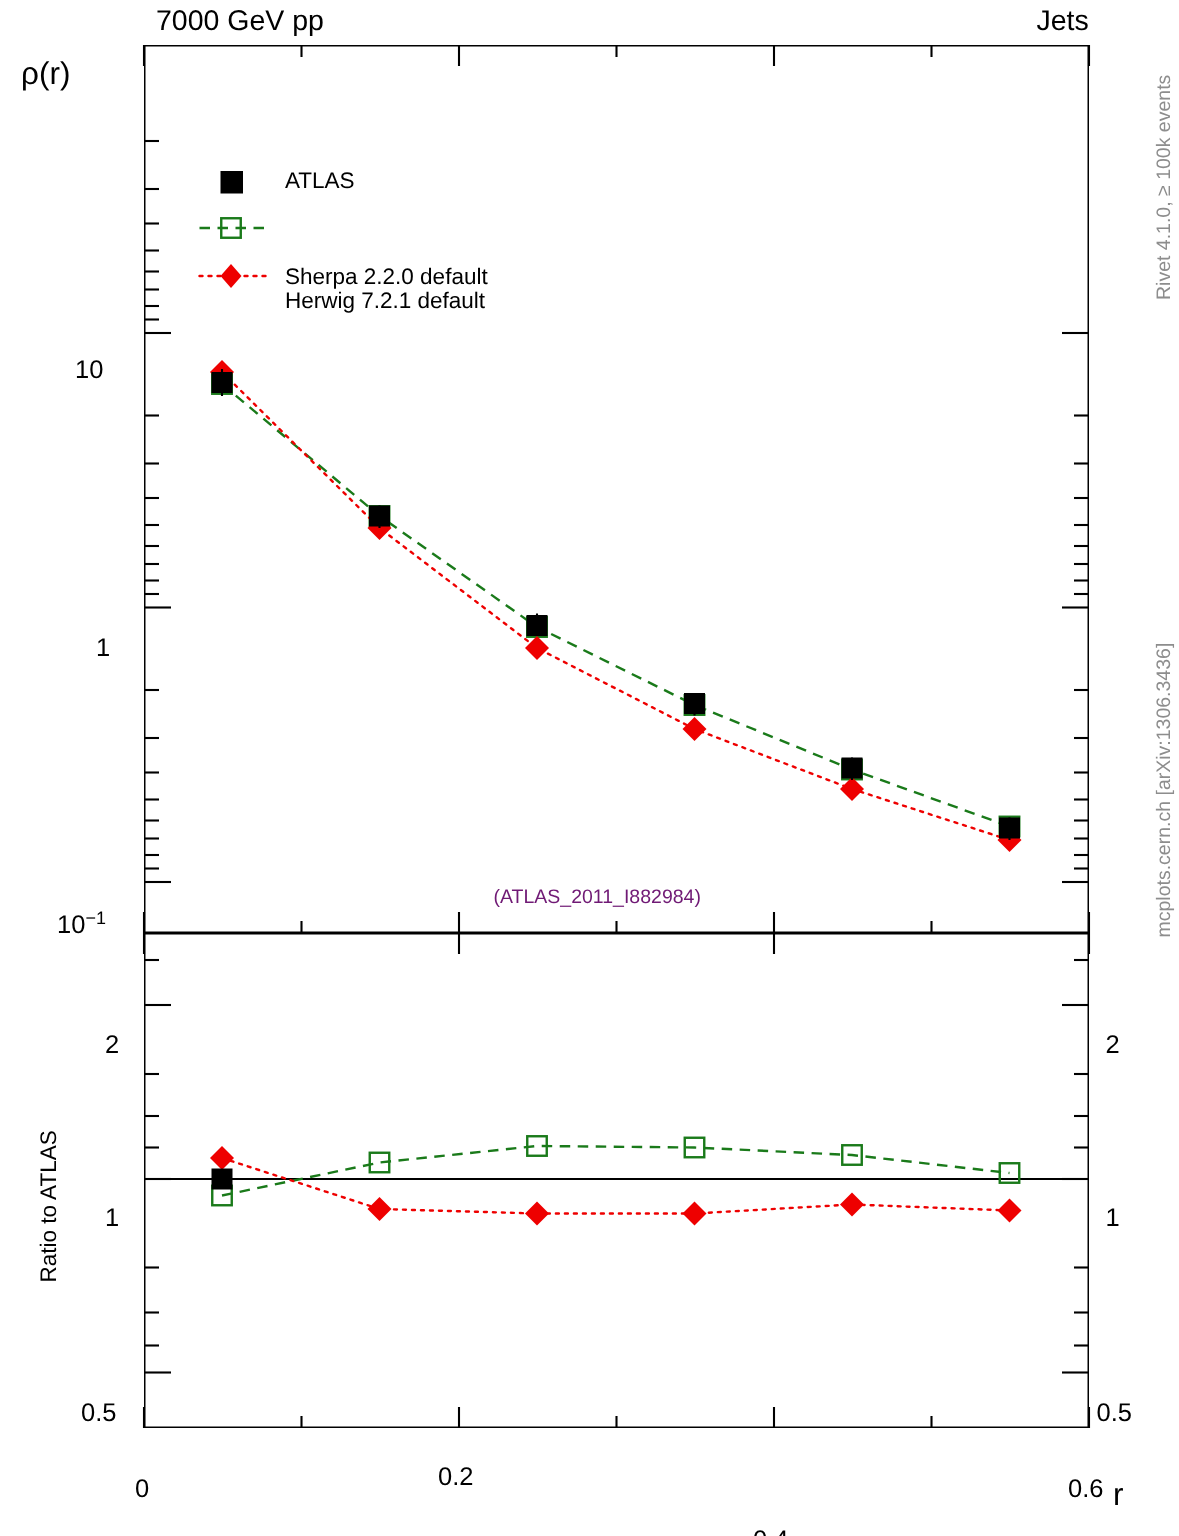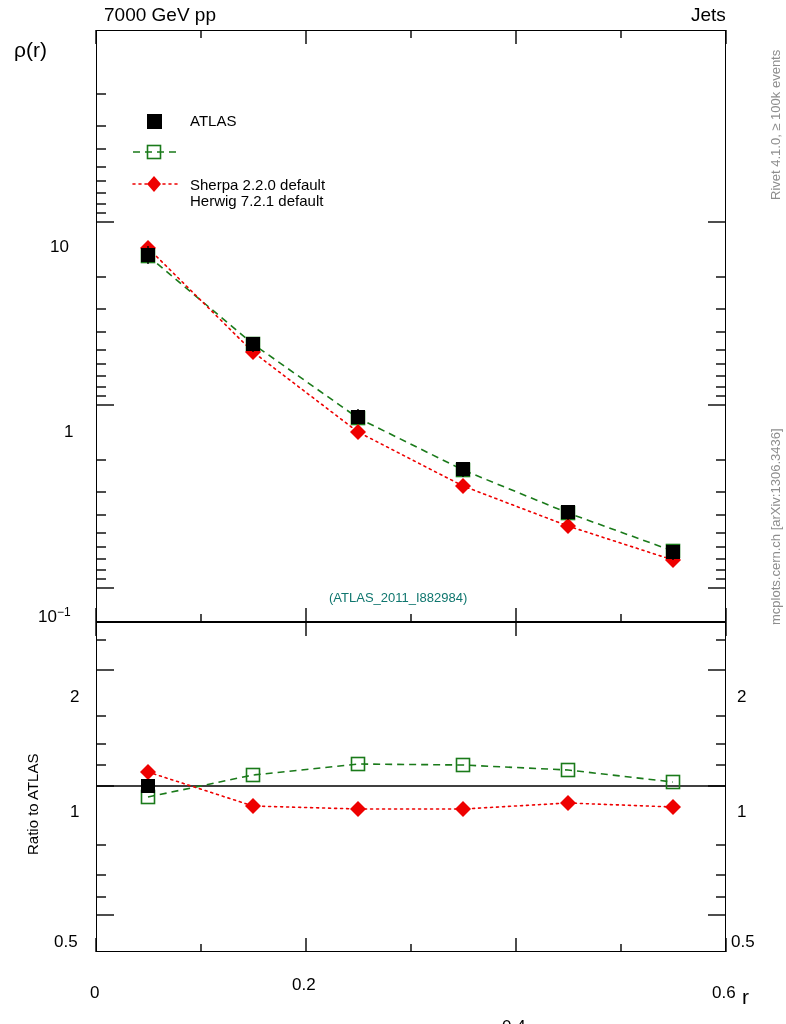--- a/index.html
+++ b/index.html
@@ -5,21 +5,21 @@
   html,body{margin:0;padding:0;background:#ffffff;}
   body{width:786px;height:1024px;font-family:"Liberation Sans",sans-serif;color:#000;}
   #root{position:relative;width:786px;height:1024px;overflow:hidden;}
 
   .txt{position:absolute;white-space:nowrap;}
   .hdr{font-size:19px;}
   .title{font-size:17px;}
   .legend-label{font-size:15px;}
   .axis-num{font-size:17px;margin-top:27px;}
   .axis-label{font-size:21px;}
-  .small-grey{font-size:13px;color:#0f766e;}
+  .small-grey{font-size:13px;color:#701a75;}
   .side-grey{font-size:13px;color:#8d8d8d;}
 
   .rot90{transform-origin:0 0;transform:rotate(-90deg);}
 
   
   .frame{position:absolute;border:1.5px solid #000;box-sizing:border-box;}
 
   svg{position:absolute;top:0;left:0;overflow:visible;}
 
   .tick{stroke:#000;stroke-width:1.4;}

